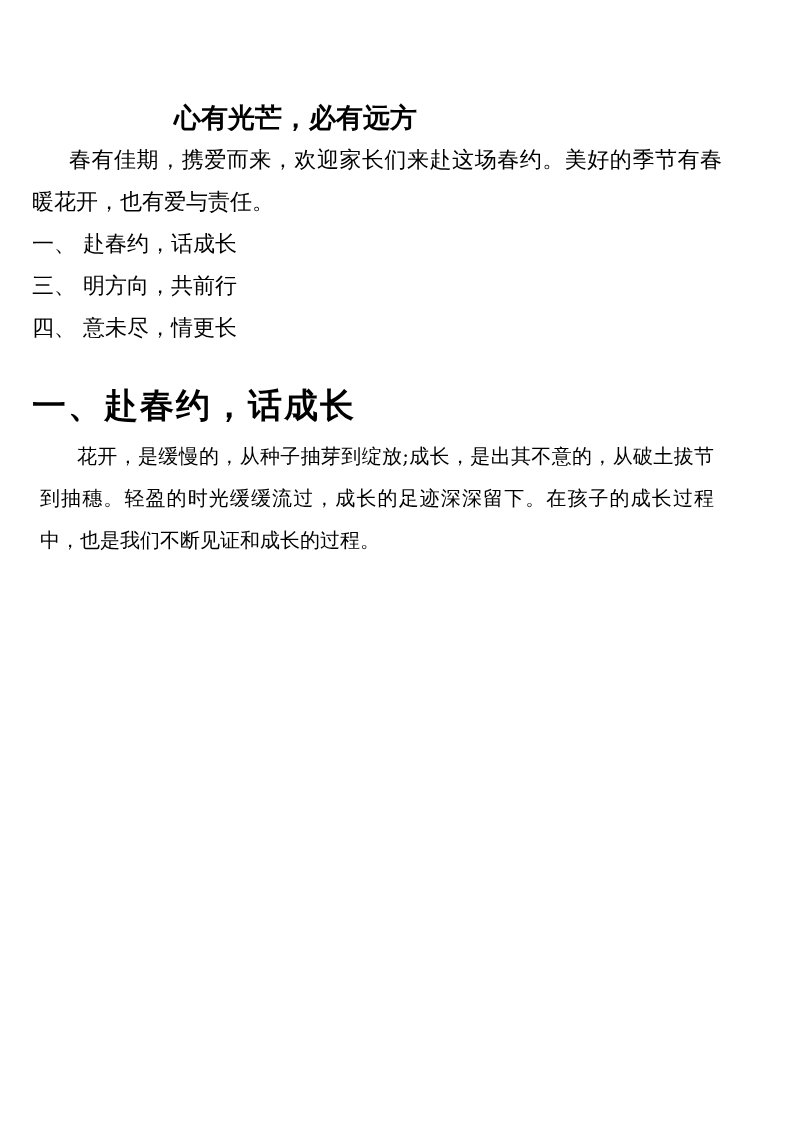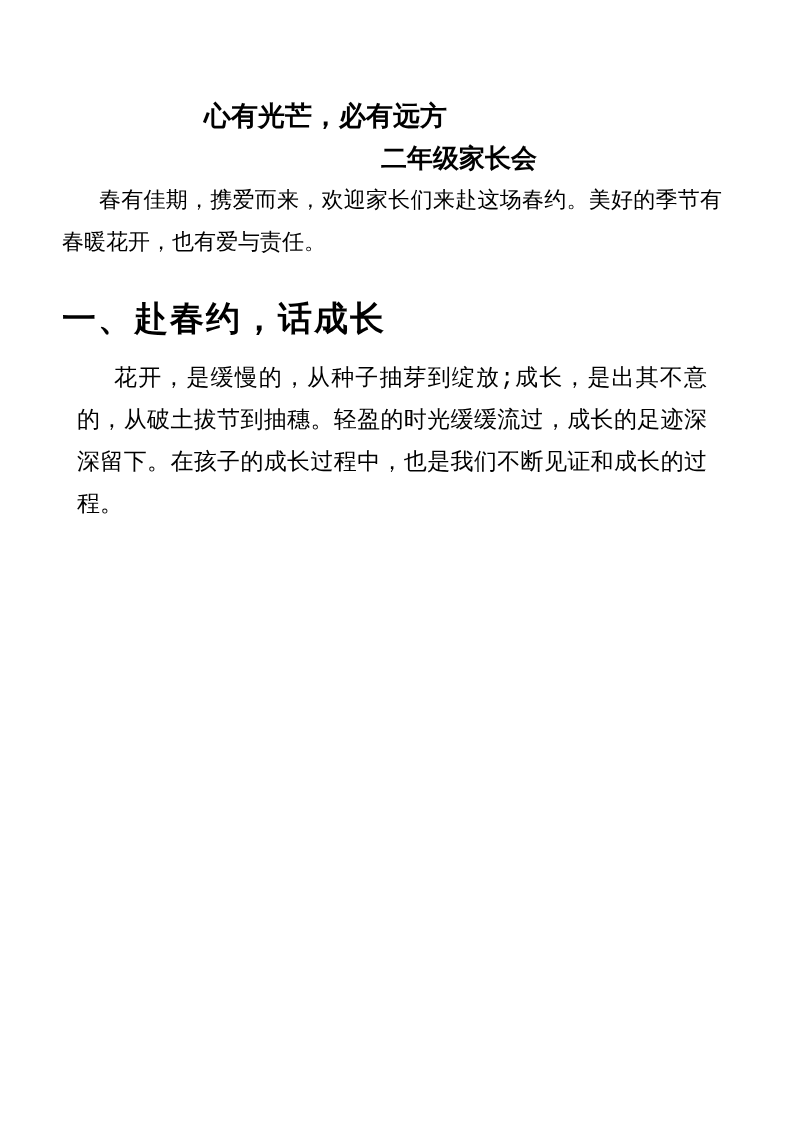--- a/index.html
+++ b/index.html
@@ -11,23 +11,22 @@
     width: 793px;
     height: 1122px;
     overflow: hidden;
     font-family: "DejaVu Serif", "Liberation Serif", serif;
     color: #000000;
   }
   .page {
     box-sizing: border-box;
     width: 793px;
     height: 1122px;
-    padding: 97px 71px 40px 62px;
+    padding: 97px 71px 40px 32px;
     background: #ffffff;
-    font-family: Liberation Mono, monospace;
   }
   .doc-title {
     margin: 0 0 0 142px;
     font-size: 27px;
     font-weight: bold;
     line-height: 42px;
     white-space: nowrap;
   }
   .doc-subtitle {
     margin: 0 0 0 319px;
@@ -56,41 +55,43 @@
   }
   .section-heading {
     margin: 34px 0 0 0;
     font-size: 34px;
     font-weight: bold;
     line-height: 44px;
     letter-spacing: 2px;
     white-space: nowrap;
   }
   .section-par {
-    margin: 15px;
-    font-size: 23px;
+    margin: 8px;
+    font-size: 20px;
     line-height: 42px;
     text-align: justify;
     text-indent: 37px;
   }
 </style>
 </head>
 <body>
 
 <div class="page">
 
   <h1 class="doc-title">心有光芒，必有远方</h1>
 
-  <h2 class="doc-subtitle">二年级家长会</h2>
 
 
   <p class="body-par">春有佳期，携爱而来，欢迎家长们来赴这场春约。美好的季节有春暖花开，也有爱与责任。</p>
 
 
 
   <div>
+    <p class="agenda-item">一、 赴春约，话成长</p>
+    <p class="agenda-item">三、 明方向，共前行</p>
+    <p class="agenda-item">四、 意未尽，情更长</p>
   </div>
 
   <h3 class="section-heading">一、赴春约，话成长</h3>
 
   <p class="section-par">花开，是缓慢的，从种子抽芽到绽放;成长，是出其不意的，从破土拔节到抽穗。轻盈的时光缓缓流过，成长的足迹深深留下。在孩子的成长过程中，也是我们不断见证和成长的过程。</p>
 
 </div>
 
 </body></html>

